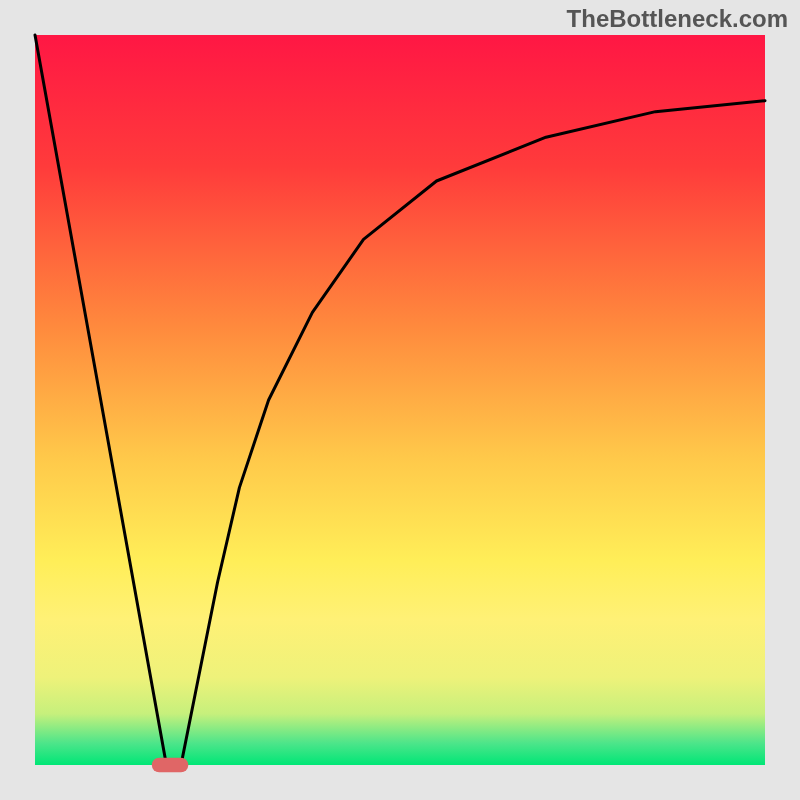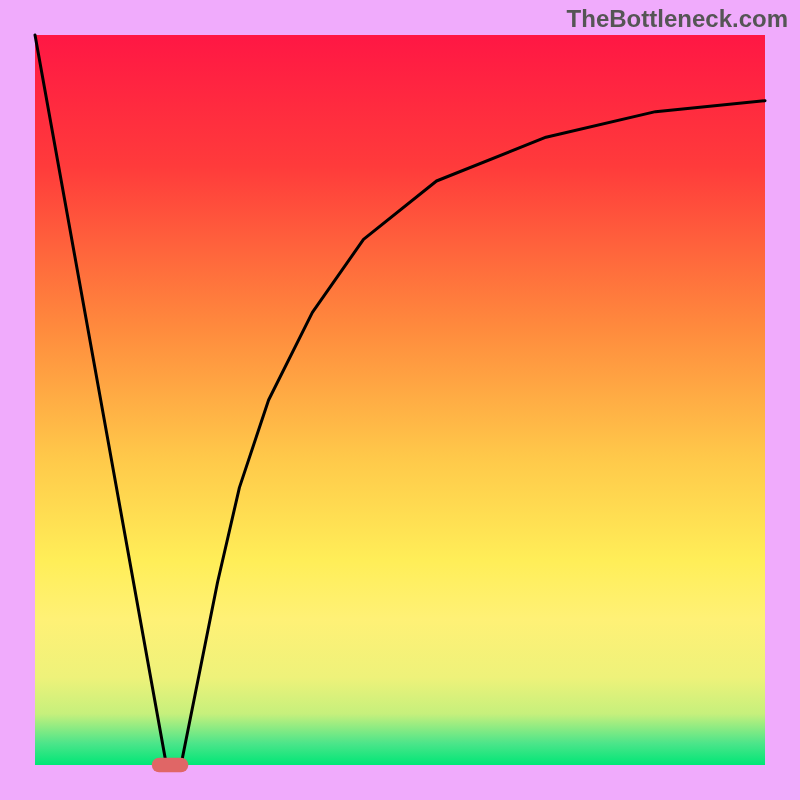--- a/index.html
+++ b/index.html
@@ -7,21 +7,21 @@
     padding: 0;
     width: 800px;
     height: 800px;
     background: #ffffff;
     overflow: hidden;
   }
   .container {
     position: relative;
     width: 800px;
     height: 800px;
-    background: #f0abfc;
+    background: #e5e5e5;
   }
   .watermark {
     position: absolute;
     top: 5px;
     right: 12px;
     font-family: Arial, Helvetica, sans-serif;
     font-size: 24px;
     font-weight: 600;
     color: #555555;
     z-index: 10;

